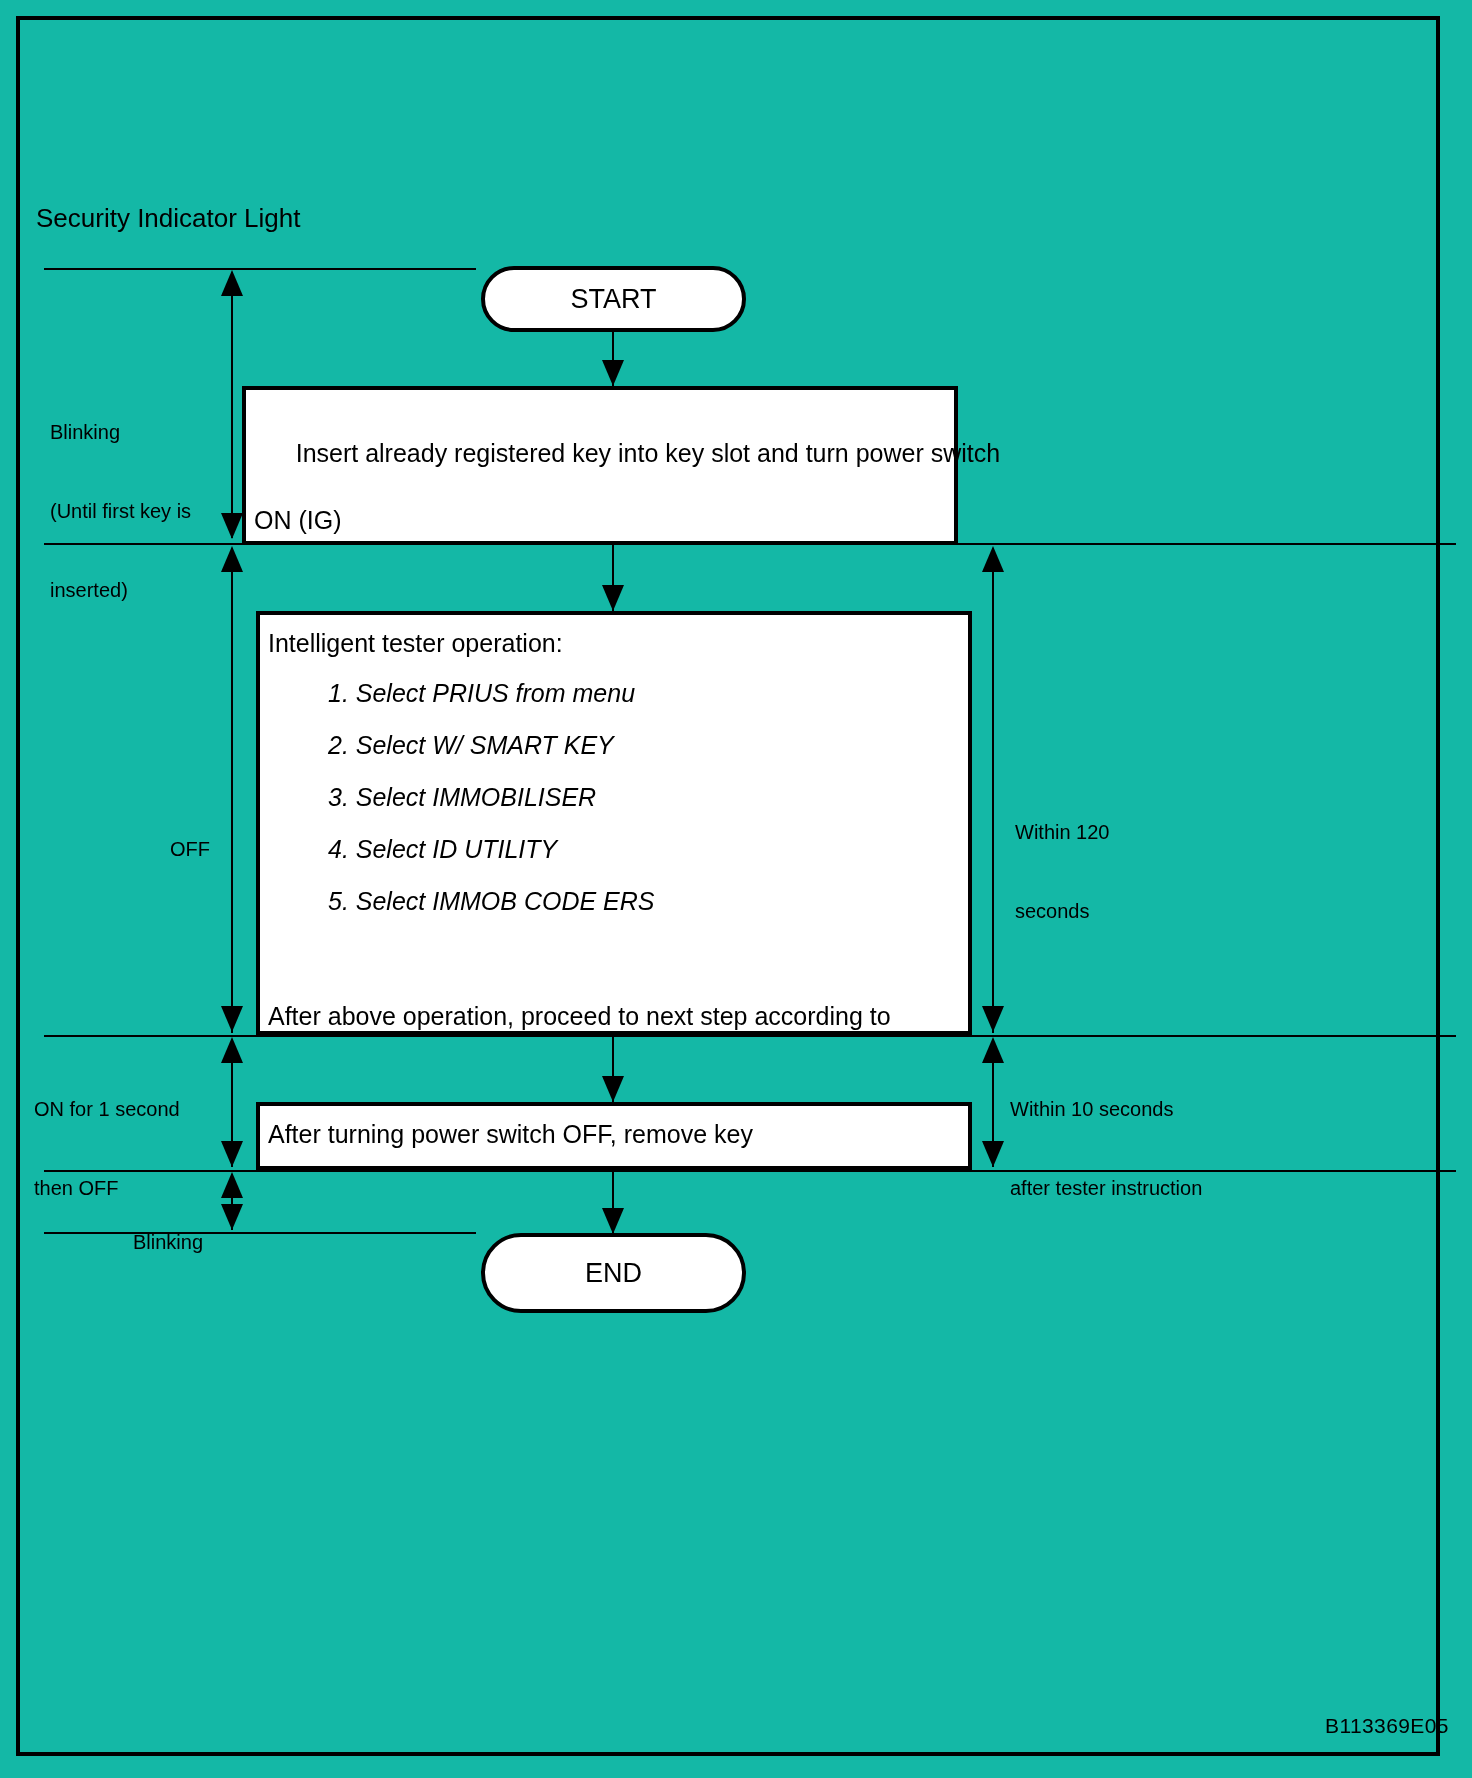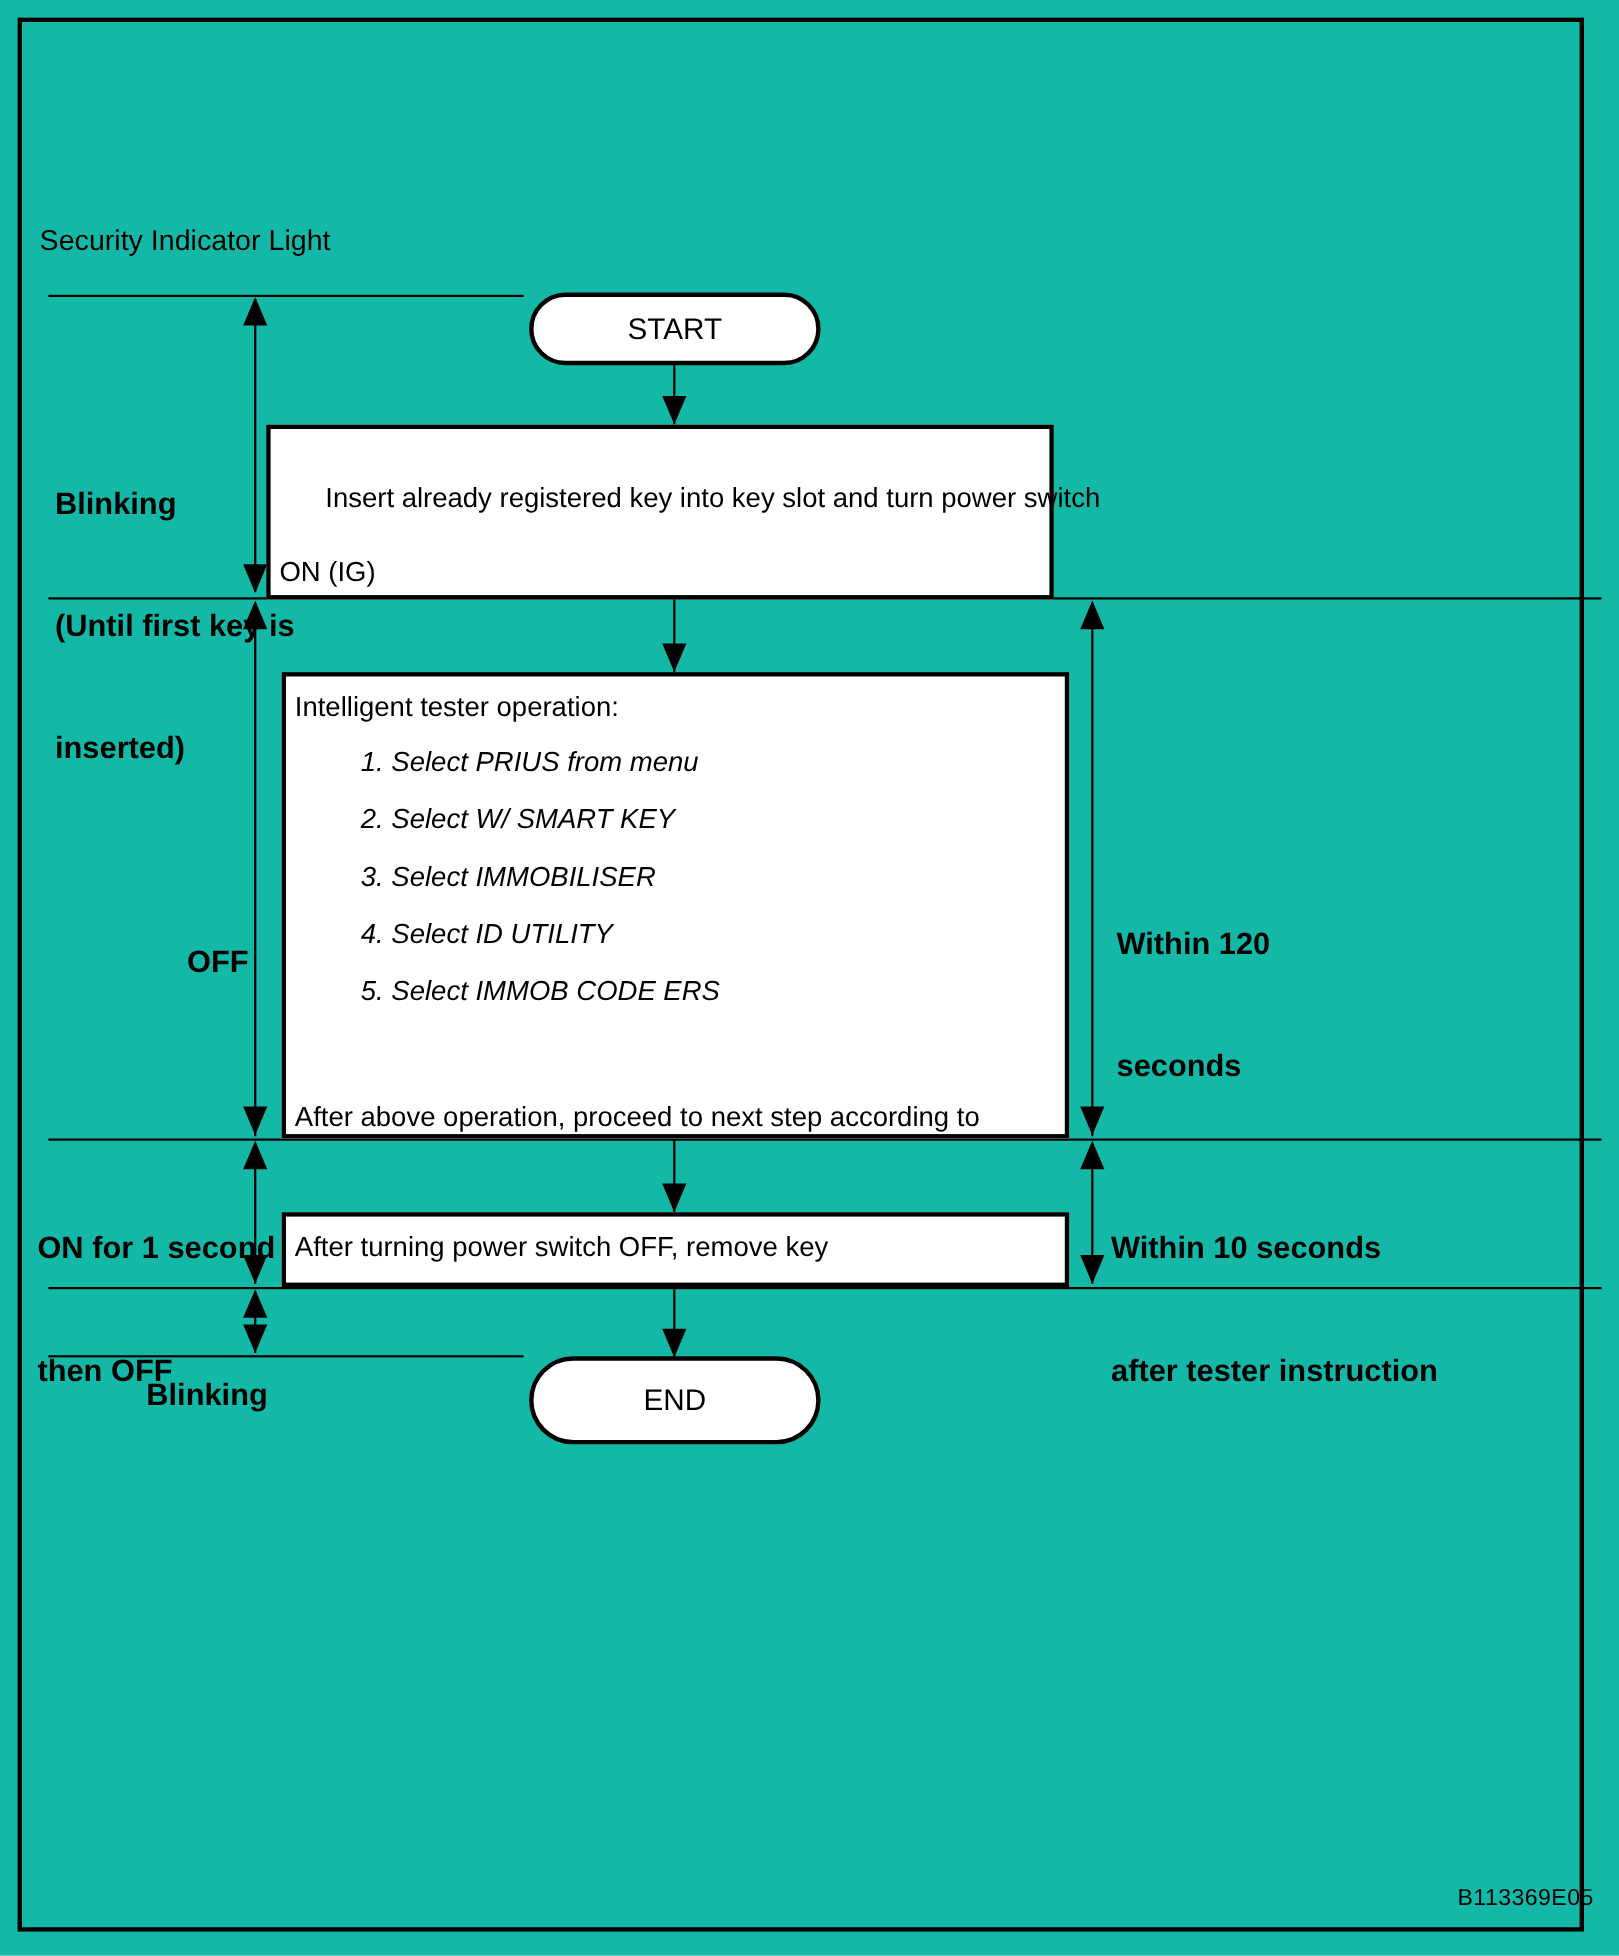--- a/index.html
+++ b/index.html
@@ -9,21 +9,21 @@
   .hline{position:absolute;background:#000;height:2px;}
   .vthin{position:absolute;background:#000;width:2px;}
   .box{position:absolute;border:4px solid #000;box-sizing:border-box;background:#fff;}
   .term{position:absolute;border:4px solid #000;box-sizing:border-box;background:#fff;border-radius:60px;
         display:flex;align-items:center;justify-content:center;}
   .term span{font-size:27px;}
   .arrow-dn{position:absolute;width:0;height:0;border-left:11px solid transparent;border-right:11px solid transparent;border-top:26px solid #000;}
   .arrow-up{position:absolute;width:0;height:0;border-left:11px solid transparent;border-right:11px solid transparent;border-bottom:26px solid #000;}
   .boxtext{position:absolute;white-space:pre;line-height:1.34;font-size:25px;}
   .listitem{position:absolute;white-space:pre;font-size:25px;font-style:italic;}
-  .sidelabel{position:absolute;white-space:pre;font-size:28px;line-height:1.32;font-weight:bold;}
+  .sidelabel{position:absolute;white-space:pre;font-size:20px;line-height:1.32;}
   .title{position:absolute;font-size:26px;white-space:pre;}
   .code{position:absolute;font-size:21px;white-space:pre;letter-spacing:.4px;}
 </style>
 </head>
 <body>
 
 <div id="page">
   <div class="frame"></div>
 
   <div class="title" style="left:36px;top:203px;">Security Indicator Light</div>

